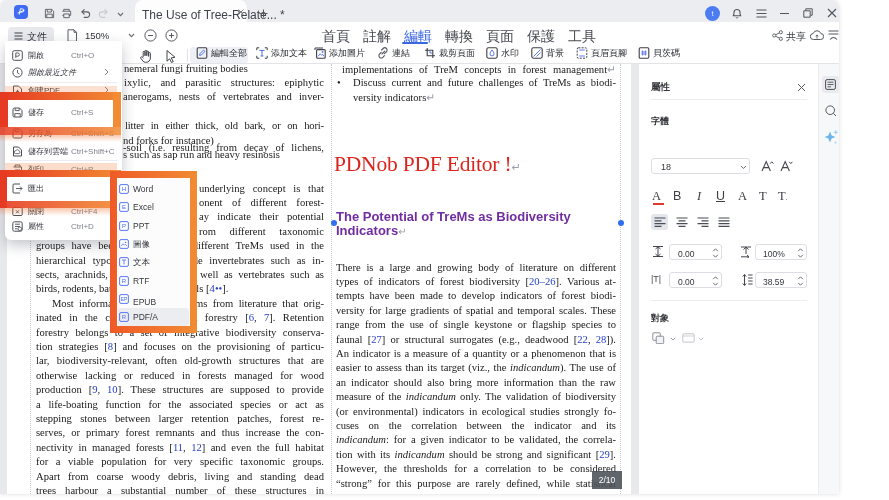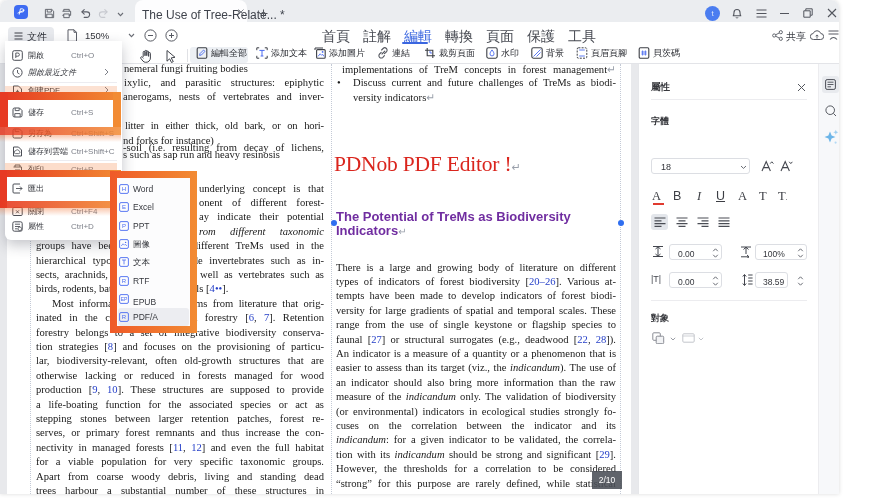--- a/index.html
+++ b/index.html
@@ -40,21 +40,21 @@
       <div class="docline" style="left:124px;top:-1.4px;">nemeral fungi fruiting bodies</div>
       <div class="docline jst" style="left:124px;top:13.0px;width:200px;">ixylic, and parasitic structures: epiphytic</div>
       <div class="docline jst" style="left:123px;top:27.4px;width:201px;">anerogams, nests of vertebrates and inver-</div>
       <div class="docline jst" style="left:123px;top:41.8px;width:201px;margin-top:36px;">-soil (i.e. resulting from decay of lichens,</div>
       <div class="docline jst" style="left:125px;top:56.2px;width:199px;letter-spacing:-0.15px;">litter in either thick, old bark, or on hori-</div>
       <div class="docline" style="left:123px;top:70.6px;">nd forks for instance)</div>
       <div class="docline" style="left:123px;top:85.0px;">s such as sap run and heavy resinosis</div>
       <div class="docline jst" style="left:199px;top:118.6px;width:125px;">underlying concept is that</div>
       <div class="docline jst" style="left:199px;top:133.0px;width:125px;">onent of different forest-</div>
       <div class="docline jst" style="left:199px;top:147.4px;width:125px;">ay indicate their potential</div>
-      <div class="docline jst" style="left:199px;top:161.8px;width:125px;font-style:italic;">rom different taxonomic</div>
+      <div class="docline jst" style="left:199px;top:161.8px;width:125px;">rom different taxonomic</div>
       <div class="docline jst" style="left:36px;top:176.2px;width:288px;">groups have been linked to the different TreMs used in the</div>
       <div class="docline jst" style="left:36px;top:190.6px;width:288px;">hierarchical typo [<span class="blu">4</span>]. These include invertebrates such as in-</div>
       <div class="docline jst" style="left:36px;top:205.0px;width:288px;">sects, arachnids, and gastropods as well as vertebrates such as</div>
       <div class="docline" style="left:36px;top:219.4px;">birds, rodents, bats and small mammals [<span class="blu">4••</span>].</div>
       <div class="docline jst" style="left:36px;top:233.8px;width:288px;">&nbsp;&nbsp;&nbsp;Most information on TreMs stems from literature that orig-</div>
       <div class="docline jst" style="left:36px;top:248.2px;width:288px;">inated in the context of retention forestry [<span class="blu">6</span>, <span class="blu">7</span>]. Retention</div>
       <div class="docline jst" style="left:36px;top:262.6px;width:288px;">forestry belongs to a set of integrative biodiversity conserva-</div>
       <div class="docline jst" style="left:36px;top:277.0px;width:288px;">tion strategies [<span class="blu">8</span>] and focuses on the provisioning of particu-</div>
       <div class="docline jst" style="left:36px;top:291.4px;width:288px;">lar, biodiversity-relevant, often old-growth structures that are</div>
       <div class="docline jst" style="left:36px;top:305.8px;width:288px;">otherwise lacking or reduced in forests managed for wood</div>
@@ -162,21 +162,21 @@
     <div class="abs" style="left:30px;top:208px;width:53px;height:16px;border:1px solid #dcdee3;border-radius:3px;background:#fff;">
       <div class="abs" style="left:8px;top:3.5px;font-size:8.5px;color:#33353b;">0.00</div>
       <svg class="abs" style="left:42px;top:3px;" width="7" height="10" viewBox="0 0 7 10">
           <path d="M1.2 3.2 L3.5 0.8 L5.8 3.2 M1.2 6.8 L3.5 9.2 L5.8 6.8" stroke="#6a6d75" stroke-width="1" fill="none"></path>
         </svg>
     </div>
     <svg class="abs" style="left:101px;top:209px;" width="13" height="14" viewBox="0 0 13 14">
         <path d="M2.8 3.5 L4.5 1.5 L6.2 3.5 M4.5 1.8 V12.2 M2.8 10.5 L4.5 12.5 L6.2 10.5" stroke="#43464e" stroke-width="1" fill="none"></path>
         <path d="M8.2 2 H12.6 M8.2 5 H12.6 M8.2 8 H12.6 M8.2 11 H12.6" stroke="#43464e" stroke-width="1"></path>
       </svg>
-    <div class="abs" style="left:116px;top:208px;width:33px;height:16px;border:1px solid #dcdee3;border-radius:3px;background:#fff;">
+    <div class="abs" style="left:116px;top:208px;width:52px;height:16px;border:1px solid #dcdee3;border-radius:3px;background:#fff;">
       <div class="abs" style="left:7px;top:3.5px;font-size:8.5px;color:#33353b;">38.59</div>
       <svg class="abs" style="left:41px;top:3px;" width="7" height="10" viewBox="0 0 7 10">
           <path d="M1.2 3.2 L3.5 0.8 L5.8 3.2 M1.2 6.8 L3.5 9.2 L5.8 6.8" stroke="#6a6d75" stroke-width="1" fill="none"></path>
         </svg>
     </div>
     <div class="abs" style="left:12px;top:236px;width:156px;height:0;border-top:1px solid #ececef;"></div>
     <div class="abs" style="left:12px;top:248px;font-size:9px;font-weight:bold;color:#37383d;">對象</div>
 
     <svg class="abs" style="left:13px;top:268px;" width="13" height="12" viewBox="0 0 13 12">
         <rect x="0.8" y="0.8" width="7.5" height="7.5" rx="1" stroke="#8a8d95" stroke-width="1" fill="none"></rect>

